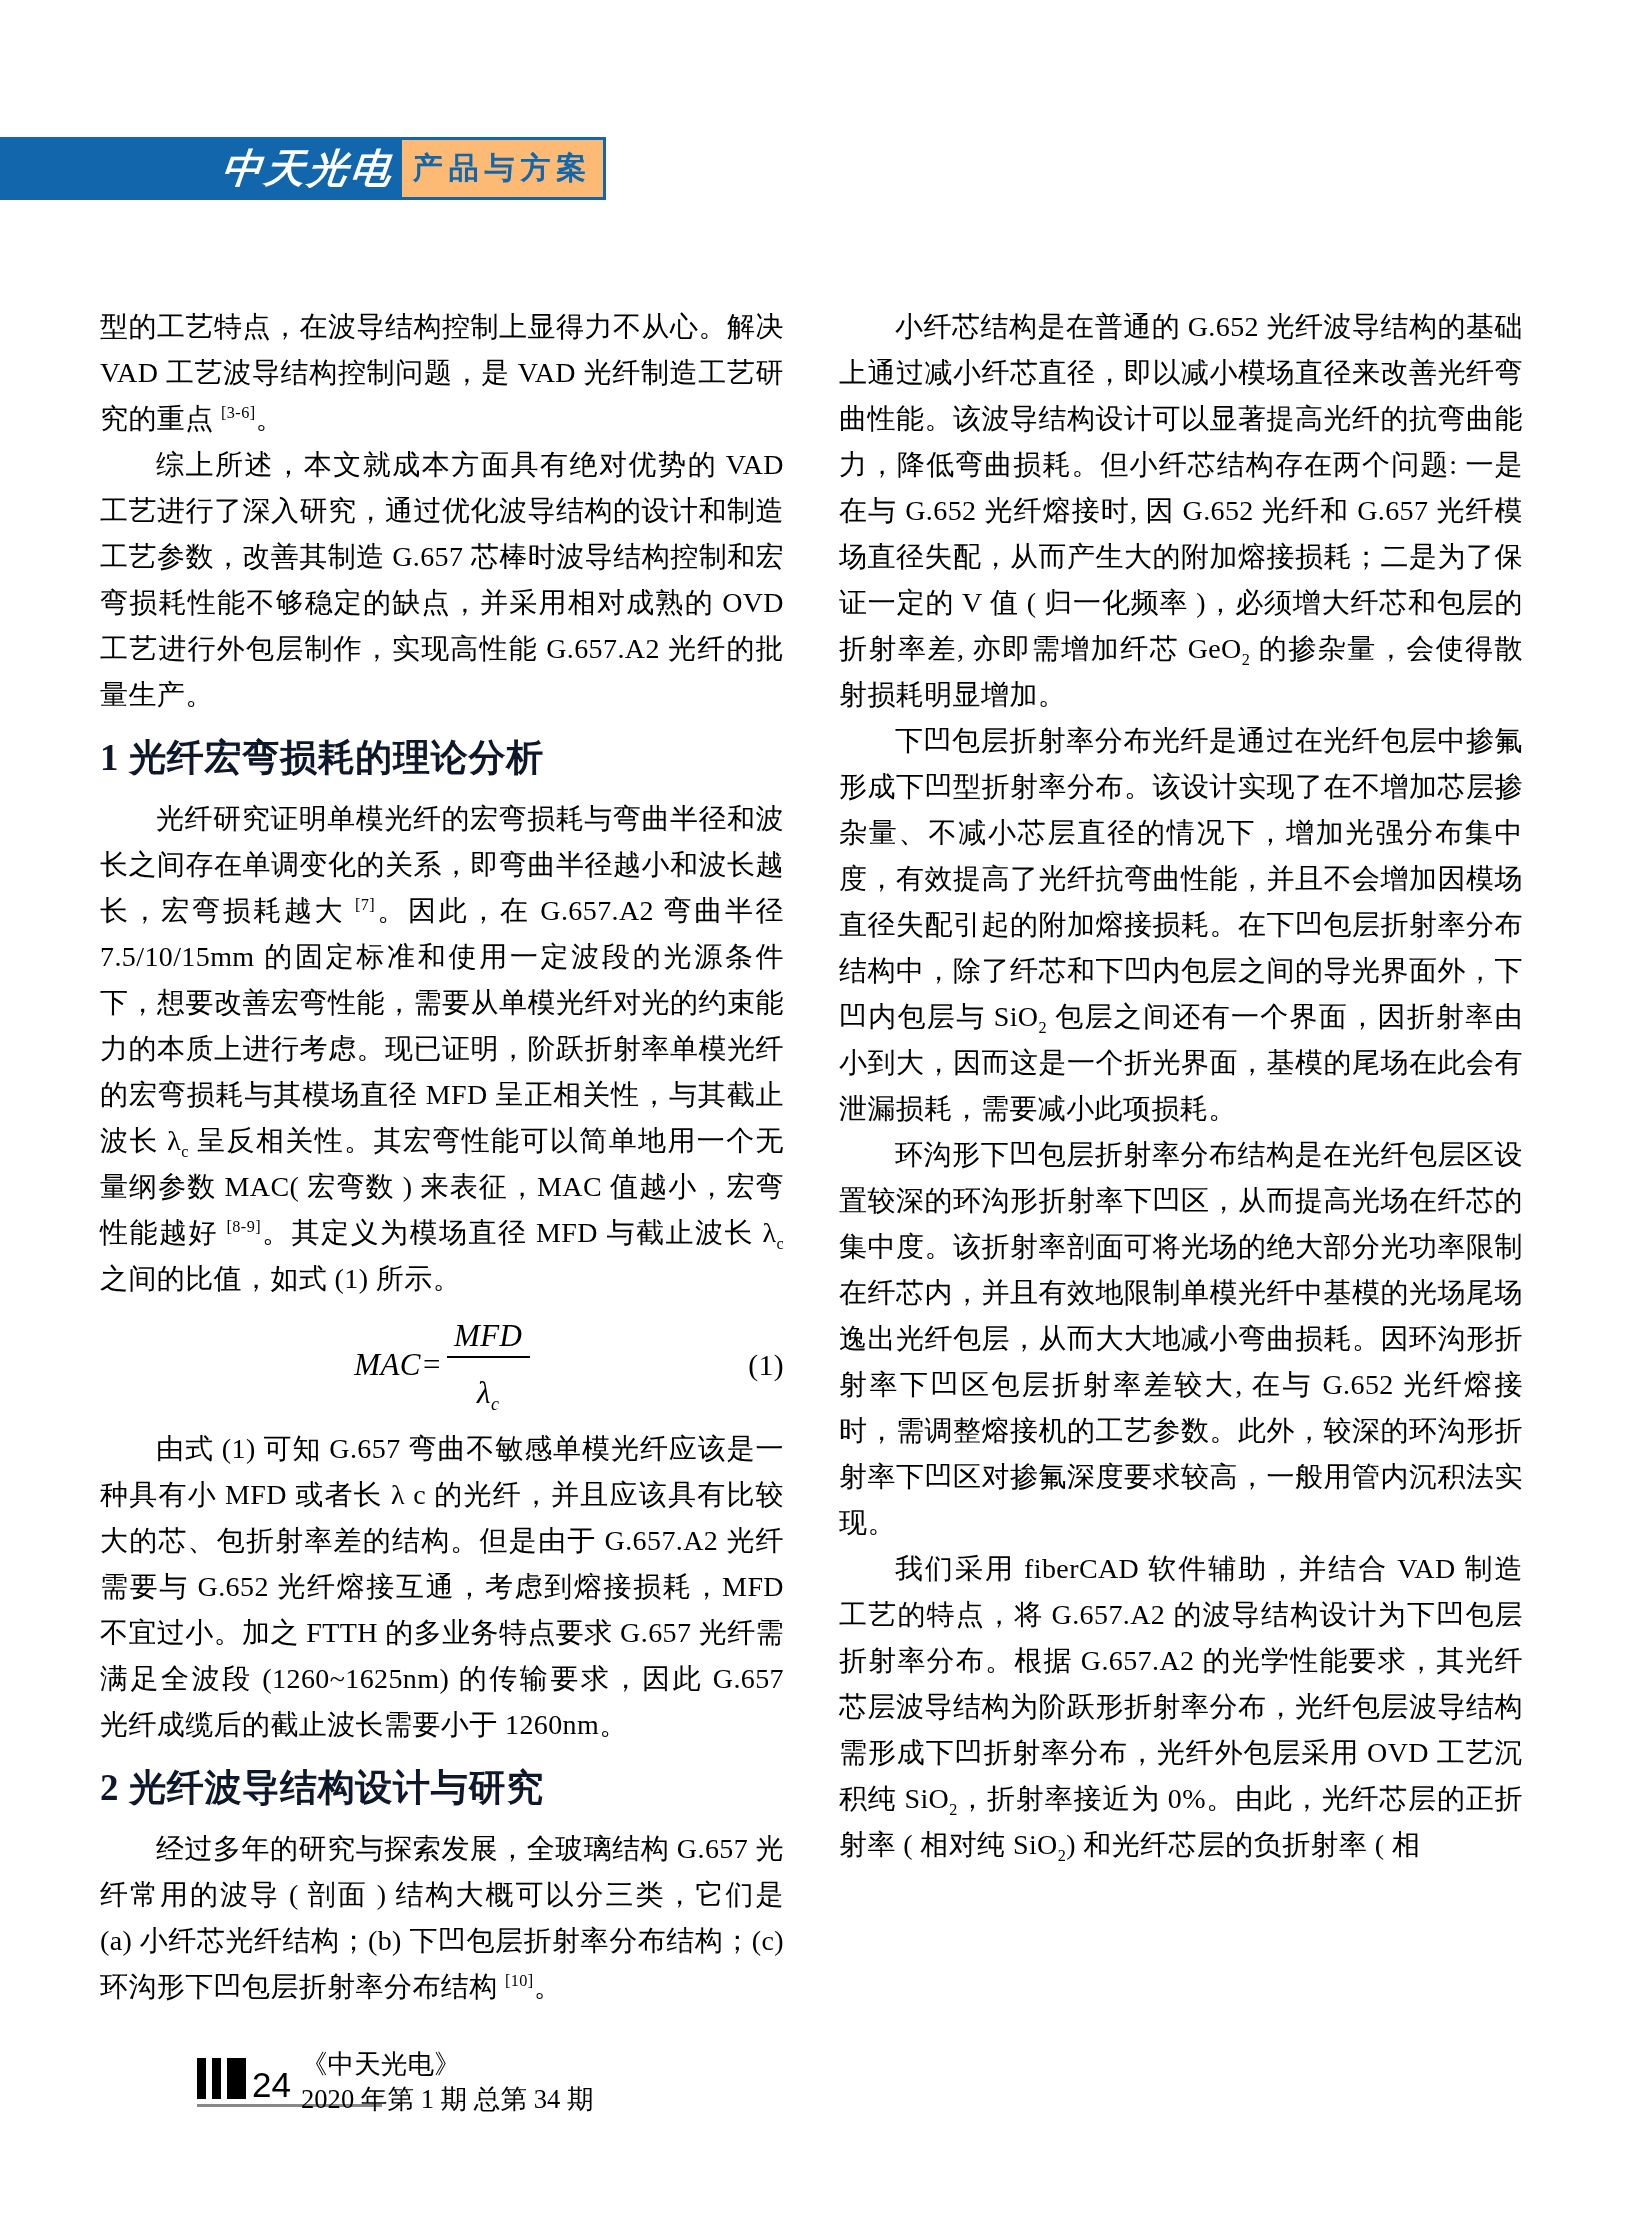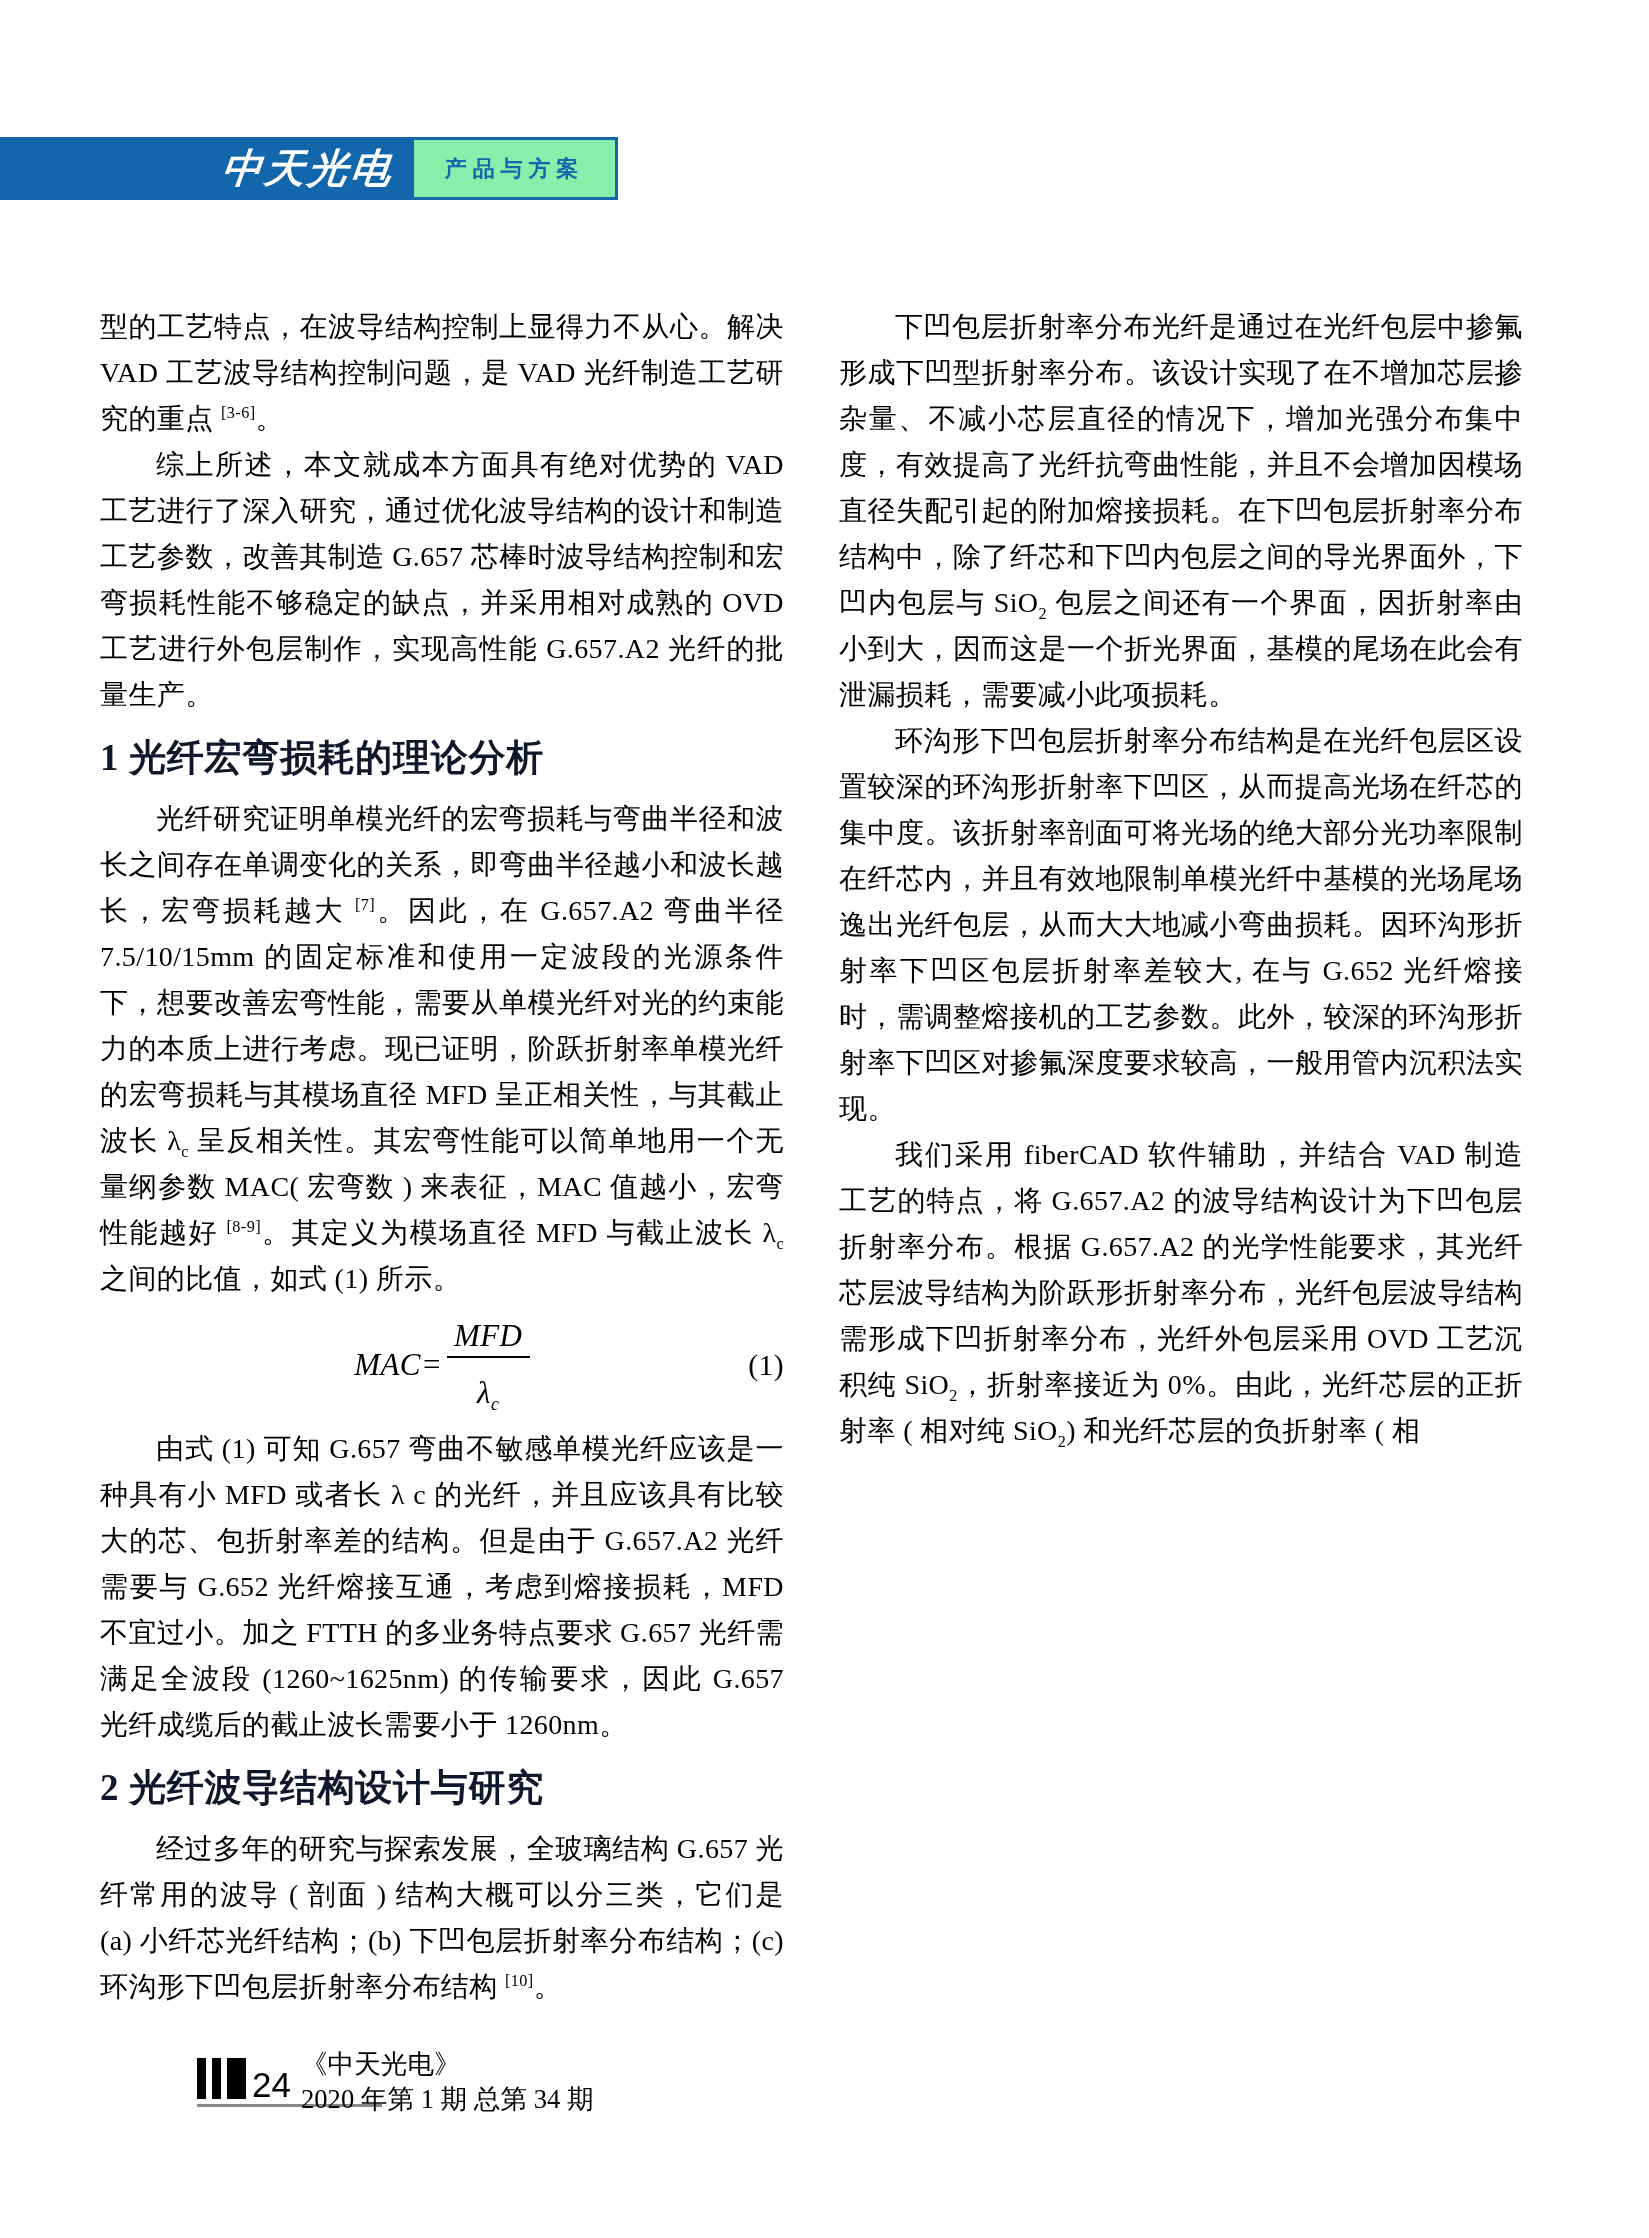--- a/index.html
+++ b/index.html
@@ -20,28 +20,28 @@
   }
   .logo {
     position:absolute; left:222px; top:0; height:63px;
     display:flex; align-items:center;
     color:#ffffff;
     font-size:40px; font-weight:bold; font-style:italic;
     letter-spacing:3px;
     transform:skewX(-6deg);
   }
   .category-box {
-    position:absolute; left:411px; top:137px;
+    position:absolute; left:399px; top:137px;
     width:201px; height:57px;
-    background:#86efac;
+    background:#fdba74;
     border:3px solid #1166ac;
     display:flex; align-items:center; justify-content:center;
     color:#1166ac;
     font-family:"Liberation Sans","DejaVu Sans",sans-serif;
-    font-weight:bold; font-size:22px; letter-spacing:5.9px;
+    font-weight:bold; font-size:30px; letter-spacing:5.9px;
   }
 
   
   .col {
     position:absolute; top:304px; width:684px;
     font-size:28px; line-height:46px;
     text-align:justify;
     letter-spacing:0.4px;
   }
   .col-left  { left:100px; }
@@ -127,20 +127,21 @@
           <span class="frac">
             <span class="f-num">MFD</span>
             <span class="f-den">λ<sub>c</sub></span>
           </span>
         </span><span class="eq-number">(1)</span></div>
       <p class="body-para indent">由式 (1) 可知 G.657 弯曲不敏感单模光纤应该是一种具有小 MFD 或者长 λ c 的光纤，并且应该具有比较大的芯、包折射率差的结构。但是由于 G.657.A2 光纤需要与 G.652 光纤熔接互通，考虑到熔接损耗，MFD 不宜过小。加之 FTTH 的多业务特点要求 G.657 光纤需满足全波段 (1260~1625nm) 的传输要求，因此 G.657 光纤成缆后的截止波长需要小于 1260nm。</p>
       <h2 class="sec-heading">2 光纤波导结构设计与研究</h2>
       <p class="body-para indent">经过多年的研究与探索发展，全玻璃结构 G.657 光纤常用的波导 ( 剖面 ) 结构大概可以分三类，它们是 (a) 小纤芯光纤结构；(b) 下凹包层折射率分布结构；(c) 环沟形下凹包层折射率分布结构 <sup>[10]</sup>。</p>
     </div>
   <div class="col col-right" id="col-right">
+      <p class="body-para indent">小纤芯结构是在普通的 G.652 光纤波导结构的基础上通过减小纤芯直径，即以减小模场直径来改善光纤弯曲性能。该波导结构设计可以显著提高光纤的抗弯曲能力，降低弯曲损耗。但小纤芯结构存在两个问题: 一是在与 G.652 光纤熔接时, 因 G.652 光纤和 G.657 光纤模场直径失配，从而产生大的附加熔接损耗；二是为了保证一定的 V 值 ( 归一化频率 )，必须增大纤芯和包层的折射率差, 亦即需增加纤芯 GeO<sub>2</sub> 的掺杂量，会使得散射损耗明显增加。</p>
       <p class="body-para indent">下凹包层折射率分布光纤是通过在光纤包层中掺氟形成下凹型折射率分布。该设计实现了在不增加芯层掺杂量、不减小芯层直径的情况下，增加光强分布集中度，有效提高了光纤抗弯曲性能，并且不会增加因模场直径失配引起的附加熔接损耗。在下凹包层折射率分布结构中，除了纤芯和下凹内包层之间的导光界面外，下凹内包层与 SiO<sub>2</sub> 包层之间还有一个界面，因折射率由小到大，因而这是一个折光界面，基模的尾场在此会有泄漏损耗，需要减小此项损耗。</p>
       <p class="body-para indent">环沟形下凹包层折射率分布结构是在光纤包层区设置较深的环沟形折射率下凹区，从而提高光场在纤芯的集中度。该折射率剖面可将光场的绝大部分光功率限制在纤芯内，并且有效地限制单模光纤中基模的光场尾场逸出光纤包层，从而大大地减小弯曲损耗。因环沟形折射率下凹区包层折射率差较大, 在与 G.652 光纤熔接时，需调整熔接机的工艺参数。此外，较深的环沟形折射率下凹区对掺氟深度要求较高，一般用管内沉积法实现。</p>
       <p class="body-para indent">我们采用 fiberCAD 软件辅助，并结合 VAD 制造工艺的特点，将 G.657.A2 的波导结构设计为下凹包层折射率分布。根据 G.657.A2 的光学性能要求，其光纤芯层波导结构为阶跃形折射率分布，光纤包层波导结构需形成下凹折射率分布，光纤外包层采用 OVD 工艺沉积纯 SiO<sub>2</sub>，折射率接近为 0%。由此，光纤芯层的正折射率 ( 相对纯 SiO<sub>2</sub>) 和光纤芯层的负折射率 ( 相</p>
     </div>
 
   <div class="footer">
     <div class="pagenum-group">
       <div class="bars">
         <span class="b1"></span>
           <span class="b2"></span>

